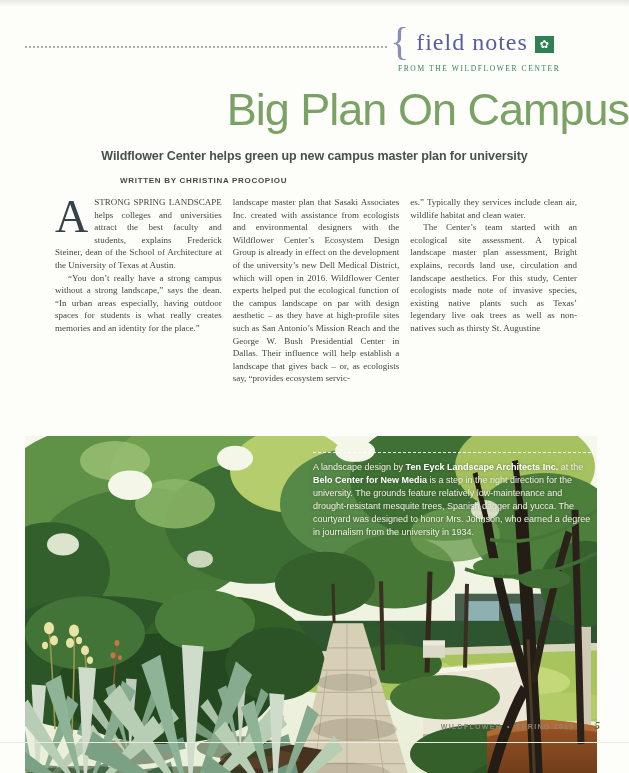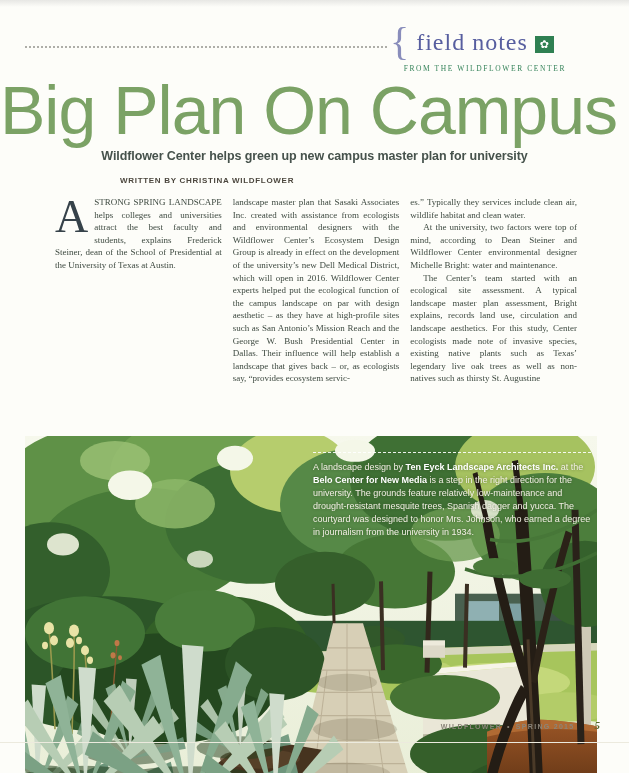--- a/index.html
+++ b/index.html
@@ -13,26 +13,26 @@
   .scan-line{position:absolute;left:0;top:742px;width:100%;height:1px;background:#eceade;}
 
   
   .dotline{position:absolute;left:25px;top:46px;width:363px;height:2px;
     background-image:repeating-linear-gradient(90deg,#aeaea8 0 2px,transparent 2px 4px);}
   .fn-row{position:absolute;left:390px;top:22px;display:flex;align-items:center;gap:7px;white-space:nowrap;}
   .fn-brace{font-family:"Liberation Serif",serif;font-weight:300;font-size:40px;line-height:40px;color:#898dbb;}
   .fn-title{font-family:"Liberation Serif",serif;font-size:24px;line-height:38px;letter-spacing:1px;color:var(--notes_blue,#575e9f);}
   .fn-logo{width:19px;height:17px;background:var(--logo_green,#2f8052);display:flex;align-items:center;justify-content:center;
     color:#ffffff;font-size:11px;line-height:11px;margin-top:4px;}
-  .fn-tagline{position:absolute;left:398px;top:64px;width:168px;text-align:right;
+  .fn-tagline{position:absolute;left:398px;top:64px;width:168px;text-align:left;
     font-family:"Liberation Serif",serif;font-size:7.5px;letter-spacing:1.6px;color:var(--center_green,#35835a);}
 
   
-  .headline{position:absolute;left:0;top:82px;width:100%;text-align:left;
-    font-weight:300;font-size:68px;line-height:56px;letter-spacing:-1px;color:var(--title_green,#7ba265);}
+  .headline{position:absolute;left:0;top:82px;width:100%;text-align:right;
+    font-weight:300;font-size:45px;line-height:56px;letter-spacing:-1px;color:var(--title_green,#7ba265);}
   .deck{position:absolute;left:0;top:149px;width:100%;text-align:center;
     font-weight:600;font-size:12.5px;letter-spacing:-0.1px;color:var(--deck_gray,#46524c);}
   .byline{position:absolute;left:120px;top:176px;
     font-weight:700;font-size:8px;letter-spacing:0.7px;color:#4c473e;}
 
   
   .cols{position:absolute;left:55px;top:196px;width:522px;height:222px;overflow:hidden;
     display:flex;gap:11px;
     font-family:"Liberation Serif",serif;font-size:9px;line-height:12.6px;
     color:var(--body_ink,#3e4a41);text-align:justify;}
@@ -65,32 +65,32 @@
   <div class="dotline"></div>
   <div class="fn-row">
     <span class="fn-brace">{</span>
     <span class="fn-title">field notes</span>
     <span class="fn-logo">✿</span>
   </div>
   <div class="fn-tagline">FROM THE WILDFLOWER CENTER</div>
 
   <div class="headline">Big Plan On Campus</div>
   <div class="deck">Wildflower Center helps green up new campus master plan for university</div>
-  <div class="byline">WRITTEN BY CHRISTINA WILDFLOWER</div>
+  <div class="byline">WRITTEN BY CHRISTINA PROCOPIOU</div>
 
   <div class="cols">
     <div class="col">
-      <p><span class="dropcap">A</span><span>STRONG SPRING LANDSCAPE</span><span> helps colleges and universities attract the best faculty and students, explains Frederick Steiner, dean of the School of Presidential at the University of Texas at Austin.</span></p>
+      <p><span class="dropcap">A</span><span>STRONG SPRING LANDSCAPE</span><span> helps colleges and universities attract the best faculty and students, explains Frederick Steiner, dean of the School of Architecture at the University of Texas at Austin.</span></p>
+      <p class="indent">“You don’t really have a strong campus without a strong landscape,” says the dean. “In urban areas especially, having outdoor spaces for students is what really creates memories and an identity for the place.”</p>
     </div>
     <div class="col">
       <p>landscape master plan that Sasaki Associates Inc. created with assistance from ecologists and environmental designers with the Wildflower Center’s Ecosystem Design Group is already in effect on the development of the university’s new Dell Medical District, which will open in 2016. Wildflower Center experts helped put the ecological function of the campus landscape on par with design aesthetic – as they have at high-profile sites such as San Antonio’s Mission Reach and the George W. Bush Presidential Center in Dallas. Their influence will help establish a landscape that gives back – or, as ecologists say, “provides ecosystem servic-</p>
     </div>
     <div class="col">
       <p>es.” Typically they services include clean air, wildlife habitat and clean water.</p>
-      <p class="indent">At the university, two factors were top of mind, according to Dean Steiner and Wildflower Center environmental designer Michelle Bright: water and maintenance.</p>
       <p class="indent">The Center’s team started with an ecological site assessment. A typical landscape master plan assessment, Bright explains, records land use, circulation and landscape aesthetics. For this study, Center ecologists made note of invasive species, existing native plants such as Texas’ legendary live oak trees as well as non-natives such as thirsty St. Augustine</p>
     </div>
   </div>
 
   <div class="photo">
     <svg viewBox="0 0 572 293" preserveAspectRatio="none" aria-hidden="true">
       <defs>
         <linearGradient id="sky" x1="0" y1="0" x2="0" y2="1">
           <stop offset="0" stop-color="#f6f8ec"></stop>
             <stop offset="1" stop-color="#e9eed7"></stop>

